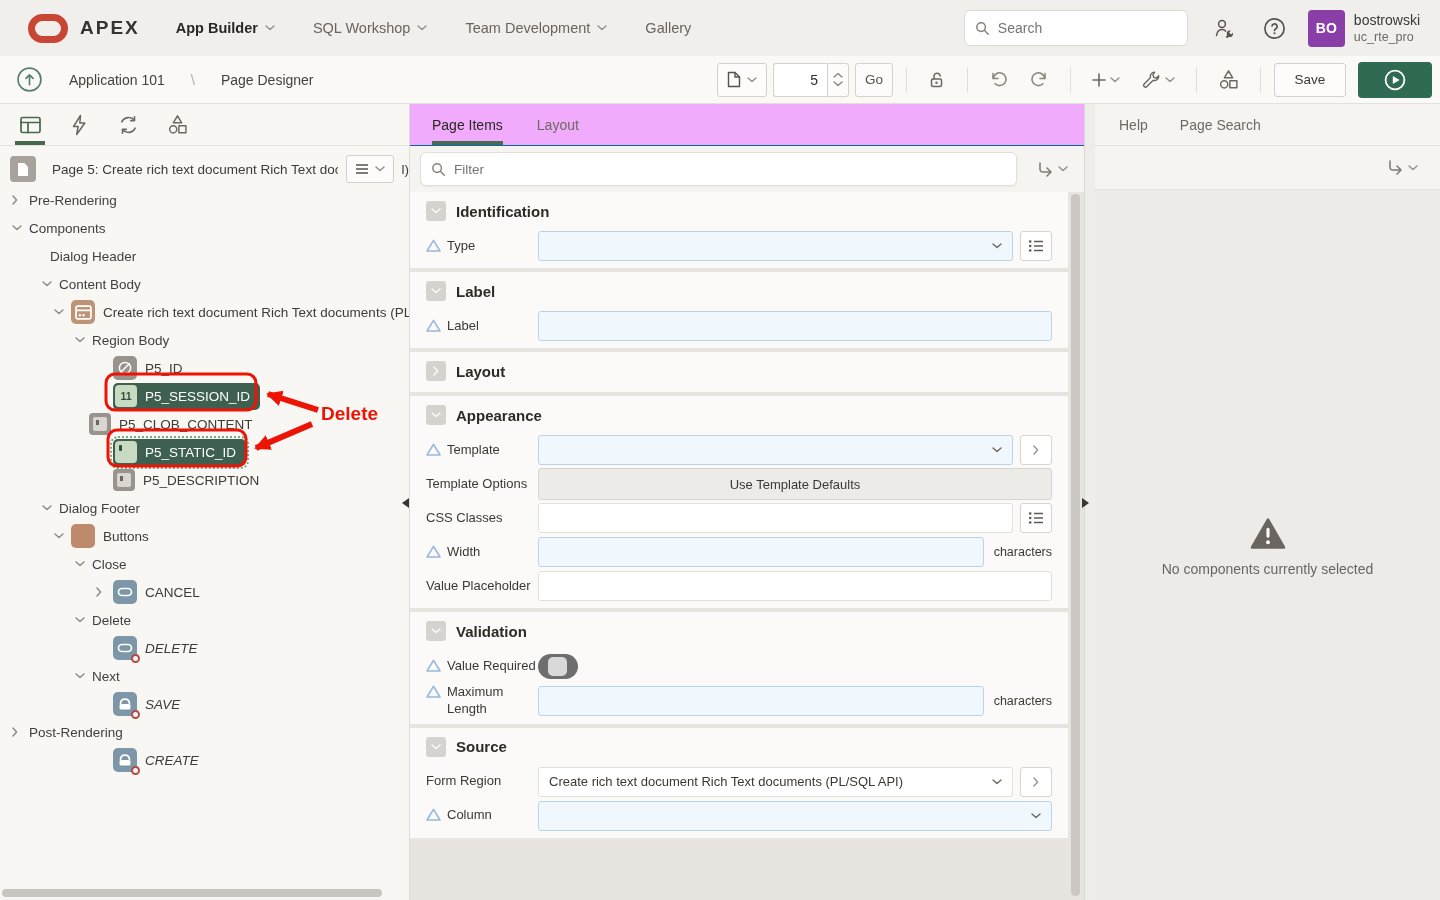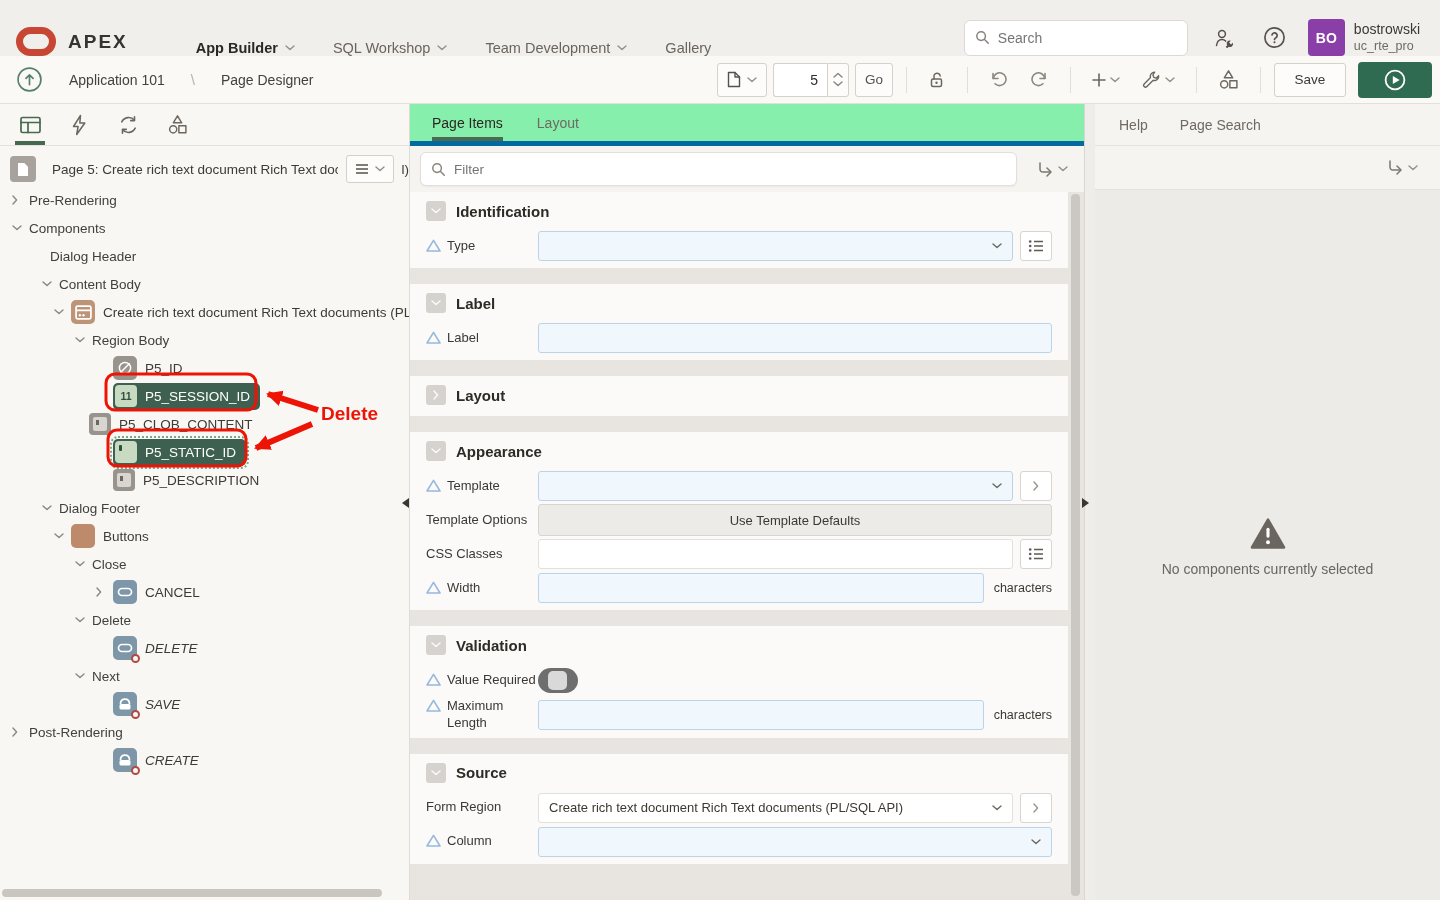--- a/index.html
+++ b/index.html
@@ -1,21 +1,21 @@
 <!DOCTYPE html>
 <html><head>
 <meta charset="utf-8">
 <style>
   * { margin:0; padding:0; box-sizing:border-box; }
   html,body { background:#d8d5d0; }
   .app { width:1440px; height:900px; position:relative; overflow:hidden;
          font-family:"Liberation Sans","DejaVu Sans",sans-serif; background:#efedea; color:#3c3833; }
 
   
-  .hdr { height:56px; display:flex; align-items:flex-end; background:#f1efec; padding:0 20px 0 16px;gap:32px; }
+  .hdr { height:56px; display:flex; align-items:center; background:#f1efec; padding:0 20px 0 28px; }
   .brand { display:flex; align-items:center; gap:12px; }
   .logo { width:40px; height:29px; border:7px solid #c74634; border-radius:15px; }
   .brand-text { font-size:19px; font-weight:700; letter-spacing:2px; color:#37332e; }
   .nav { display:flex; align-items:center; gap:38px; margin-left:36px; flex:1; }
   .nav-item { display:flex; align-items:center; gap:7px; font-size:14.5px; color:#6b645c; cursor:default; }
   .nav-item.active { color:#2b2722; font-weight:700; }
   .chev { color:#948e85; display:flex; }
   .hdr-right { display:flex; align-items:center; }
   .search { width:224px; height:36px; background:#fff; border:1px solid #dcd8d2; border-radius:6px;
             display:flex; align-items:center; padding:0 10px; gap:8px; color:#8a847c; }
@@ -92,32 +92,32 @@
   .root-label { max-width:296px; overflow:hidden; white-space:nowrap; color:#3f3a34; font-size:13.5px; }
   .root-suffix { color:#3f3a34; font-size:13.5px; }
   .root-menu { display:inline-flex; align-items:center; gap:6px; height:28px; padding:0 8px; background:#fdfcfb;
                border:1px solid #d3cfc9; border-radius:3px; color:#55504a; flex:none; }
   .annot { position:absolute; inset:0; pointer-events:none; z-index:6; }
   .annot-delete { position:absolute; left:321px; top:299px; font-size:19px; font-weight:700; color:#ee1405; z-index:7; }
   .hscroll { position:absolute; left:2px; bottom:3px; width:380px; height:8px; border-radius:4px; background:#c9c6c1; z-index:8; }
 
   
   .cpanel { width:675px; flex:none; position:relative; background:#e8e5e1; border-right:1px solid #dad6d1; overflow:hidden; }
-  .ctabs { height:42px; background:#86efac; border-bottom:5px solid #0369a1; display:flex; align-items:stretch;
+  .ctabs { height:42px; background:#f0abfc; border-bottom:1px solid #0369a1; display:flex; align-items:stretch;
            padding-left:22px; gap:34px; }
   .ctab { display:flex; align-items:center; font-size:14px; color:#6f6962; position:relative; }
   .ctab.active { color:#2b2722; }
   .ctab.active::after { content:''; position:absolute; left:0; right:0; bottom:0; height:4px; background:#4a6b50; }
   .filter-row { height:46px; background:#f6f4f1; display:flex; align-items:center; padding:0 16px 0 10px; gap:20px; }
   .filter-box { flex:1; height:34px; background:#fff; border:1px solid #e2ded8; border-radius:6px; display:flex;
                 align-items:center; padding:0 10px; gap:8px; color:#8a847c; box-shadow:0 1px 2px rgba(0,0,0,.05); }
   .filter-box input { flex:1; border:0; outline:0; background:transparent; font-size:13.5px; color:#3c3833; font-family:inherit; }
   .goto-wrap { color:#7c766d; display:flex; align-items:center; gap:3px; }
   .props { position:absolute; top:88px; left:0; right:16px; bottom:0; overflow:hidden; }
-  .sec { background:#fbfaf8; margin-bottom:16px; padding:2px 0 4px; }
+  .sec { background:#fbfaf8; margin-bottom:4px; padding:2px 0 4px; }
   .sec-head { height:34px; display:flex; align-items:center; gap:10px; padding:0 16px; font-size:15px;
               font-weight:700; color:#2e2a25; }
   .disc { width:20px; height:20px; border-radius:3px; background:#d6d3ce; color:#fcfbf9; display:flex;
           align-items:center; justify-content:center; flex:none; }
   .sec-body { padding:0 16px; }
   .prow { display:flex; align-items:center; margin:2px 0; min-height:32px; }
   .plabel { width:112px; flex:none; display:flex; align-items:flex-start; gap:6px; font-size:13px; color:#3c3833; line-height:1.3; }
   .warn-ico { color:#96b9de; flex:none; margin-top:1px; display:flex; }
   .pcontrol { flex:1; display:flex; align-items:center; }
   .ctl { height:30px; border:1px solid #e3dfd9; background:#fff; border-radius:3px; flex:1; display:flex;
@@ -794,20 +794,28 @@
                       <path d="M7.5 1.4L14 12H1z" fill="none" stroke="currentColor" stroke-linecap="round" stroke-linejoin="round" stroke-width="1.6"></path>
                     </svg>
                   </span>
                   <span>Width</span>
                 </div>
                 <div class="pcontrol">
                   <div class="ctl tinted"></div>
                   <span class="suffix">characters</span>
                 </div>
               </div>
+              <div class="prow">
+                <div class="plabel">
+                  <span>Value Placeholder</span>
+                </div>
+                <div class="pcontrol">
+                  <div class="ctl"></div>
+                </div>
+              </div>
             </div>
           </div>
           <div class="sec">
             <div class="sec-head">
               <span class="disc">
                 <svg width="10" height="6" viewBox="0 0 10 6">
                   <path d="M1 1l4 3.6L9 1" fill="none" stroke="currentColor" stroke-linecap="round" stroke-linejoin="round" stroke-width="1.4"></path>
                 </svg>
               </span>
               <span>Validation</span>

